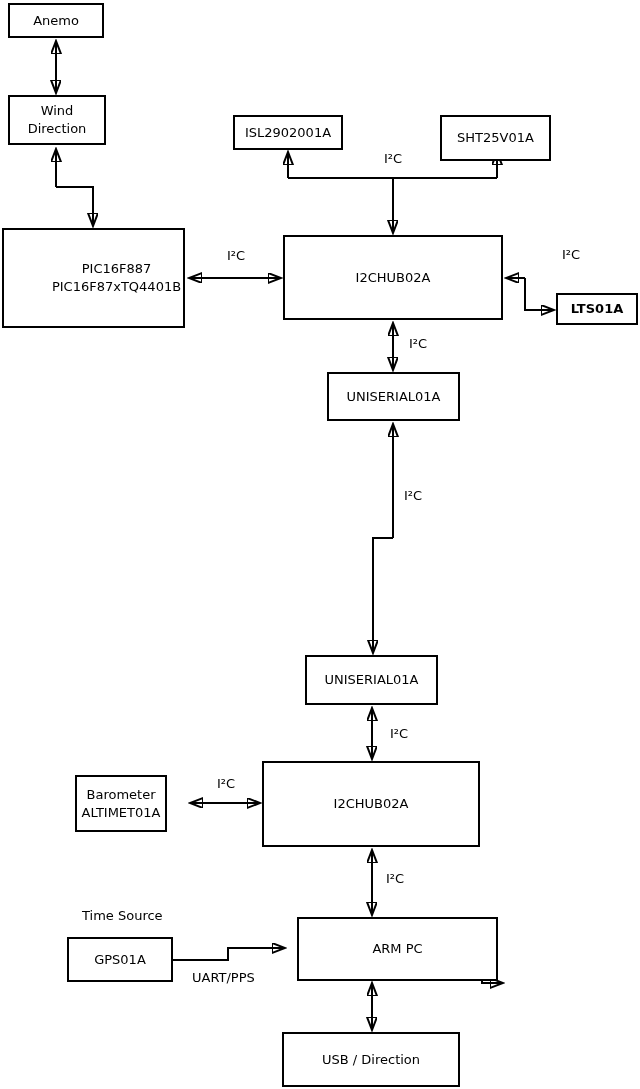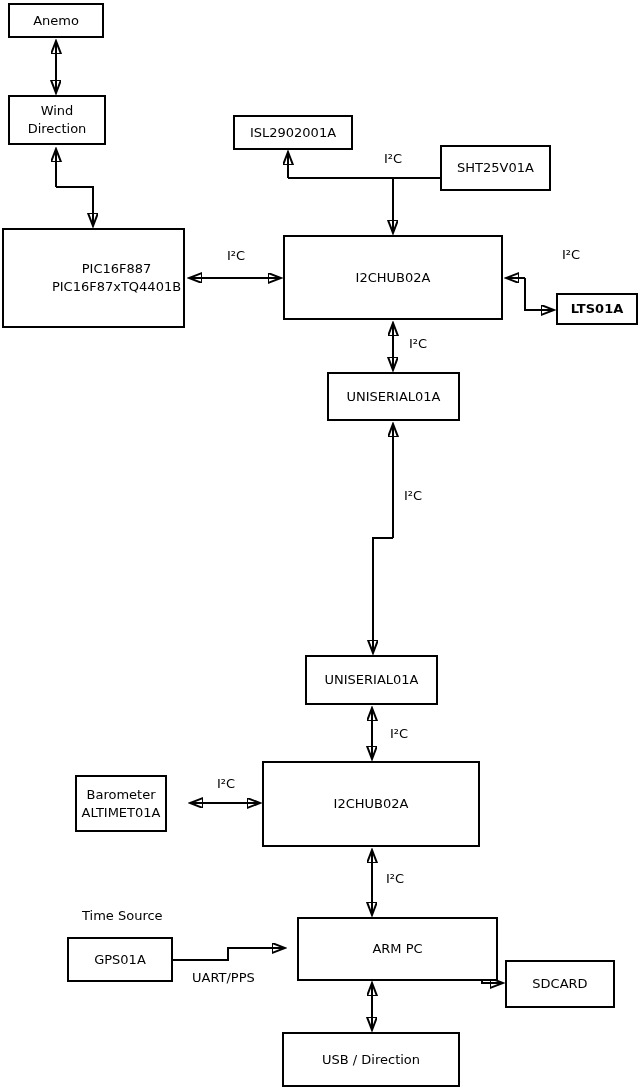--- a/index.html
+++ b/index.html
@@ -48,22 +48,22 @@
   .elabel {
     position: absolute;
     font-size: 13px;
     line-height: 1;
     white-space: nowrap;
   }
   
   #n-anemo { left: 8px;   top: 3px;    width: 96px;  height: 35px; }
   #n-wind  { left: 8px;   top: 95px;   width: 98px;  height: 50px; }
   #n-pic   { left: 2px;   top: 228px;  width: 183px; height: 100px; padding-left: 46px; }
-  #n-isl   { left: 233px; top: 115px;  width: 120px; height: 35px; }
-  #n-sht   { left: 440px; top: 115px;  width: 111px; height: 46px; margin-top: 30px; }
+  #n-isl   { left: 233px; top: 115px;  width: 110px; height: 35px; }
+  #n-sht   { left: 440px; top: 115px;  width: 111px; height: 46px; }
   #n-hub1  { left: 283px; top: 235px;  width: 220px; height: 85px; }
   #n-lts   { left: 556px; top: 293px;  width: 82px;  height: 32px; font-weight: bold; }
   #n-uni1  { left: 327px; top: 372px;  width: 133px; height: 49px; }
   #n-uni2  { left: 305px; top: 655px;  width: 133px; height: 50px; }
   #n-hub2  { left: 262px; top: 761px;  width: 218px; height: 86px; }
   #n-baro  { left: 75px;  top: 775px;  width: 92px; height: 57px; }
   #n-arm   { left: 297px; top: 917px;  width: 201px; height: 64px; }
   #n-gps   { left: 67px;  top: 937px;  width: 106px; height: 45px; }
   #n-sd    { left: 505px; top: 960px;  width: 110px; height: 48px; }
   #n-usb   { left: 282px; top: 1032px; width: 178px; height: 55px; }
@@ -169,23 +169,20 @@
   <div class="node" id="n-baro">
     <span>Barometer
 ALTIMET01A</span>
   </div>
   <div class="node" id="n-arm">
     <span>ARM PC</span>
   </div>
   <div class="node" id="n-gps">
     <span>GPS01A</span>
   </div>
-  <div class="node" id="n-sd">
-    <span>SDCARD</span>
-  </div>
   <div class="node" id="n-usb">
     <span>USB / Direction</span>
   </div>
 
   <div class="elabel" id="l-sensors">I²C</div>
   <div class="elabel" id="l-picbus">I²C</div>
   <div class="elabel" id="l-ltsbus">I²C</div>
   <div class="elabel" id="l-hub1ser">I²C</div>
   <div class="elabel" id="l-serlink">I²C</div>
   <div class="elabel" id="l-serhub2">I²C</div>

